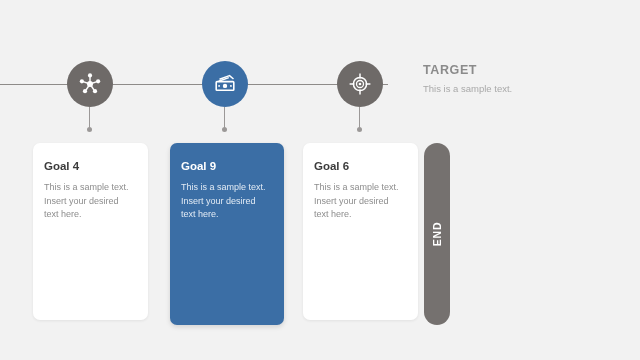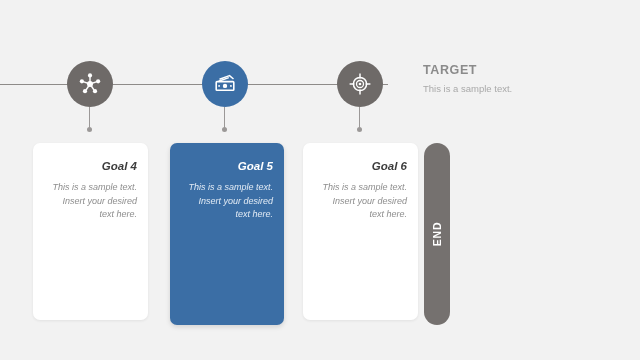--- a/index.html
+++ b/index.html
@@ -109,22 +109,21 @@
     width: 114px;
     height: 182px;
     box-shadow: 0 2px 5px rgba(0,0,0,0.13);
   }
   .card-1 { left: 33px; }
   .card-2 { left: 170px; }
   .card-3 { left: 303px; }
 
   .card-inner {
     padding: 17px 11px 0 11px;
-    text-align: right;
-    font-style: italic;
+    text-align: left;
   }
   .card-title {
     font-size: 11.5px;
     font-weight: bold;
     margin: 0 0 9px 0;
   }
   .card-desc {
     font-size: 9px;
     line-height: 1.5;
   }
@@ -234,21 +233,21 @@
       <div class="card-desc">
         <div>This is a sample text.</div>
         <div>Insert your desired</div>
         <div>text here.</div>
       </div>
     </div>
   </div>
 
   <div class="card card-blue card-2">
     <div class="card-inner">
-      <div class="card-title">Goal 5</div>
+      <div class="card-title">Goal 9</div>
       <div class="card-desc">
         <div>This is a sample text.</div>
         <div>Insert your desired</div>
         <div>text here.</div>
       </div>
     </div>
   </div>
 
   <div class="card card-white card-3">
     <div class="card-inner">

